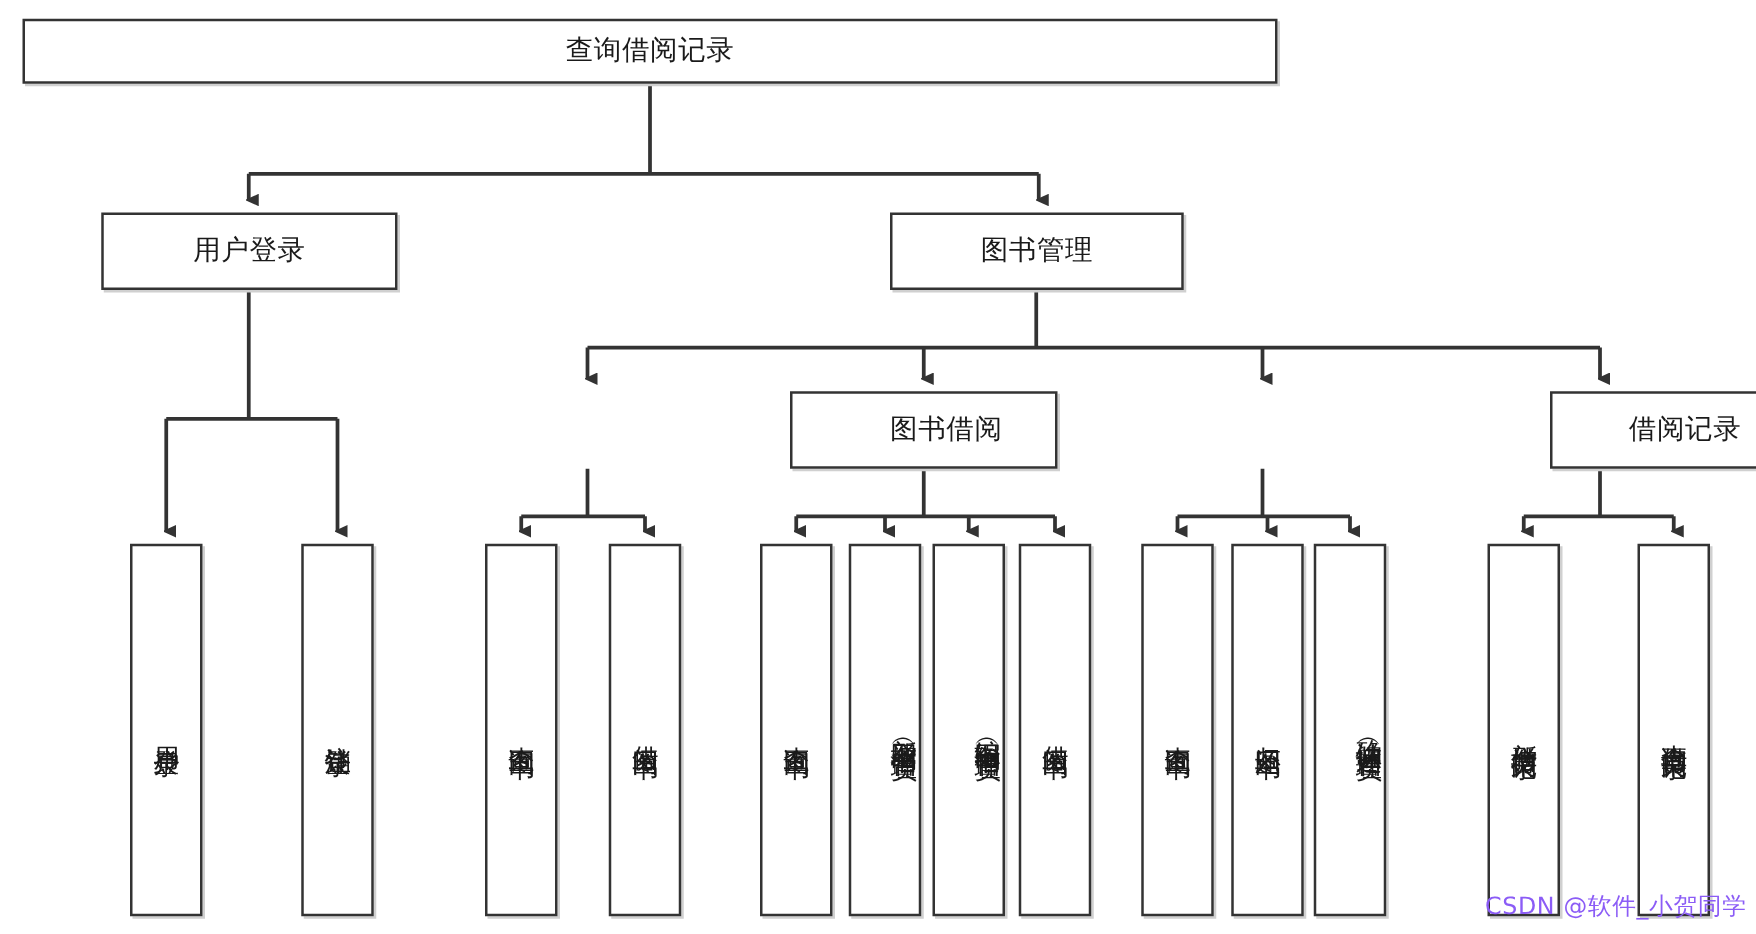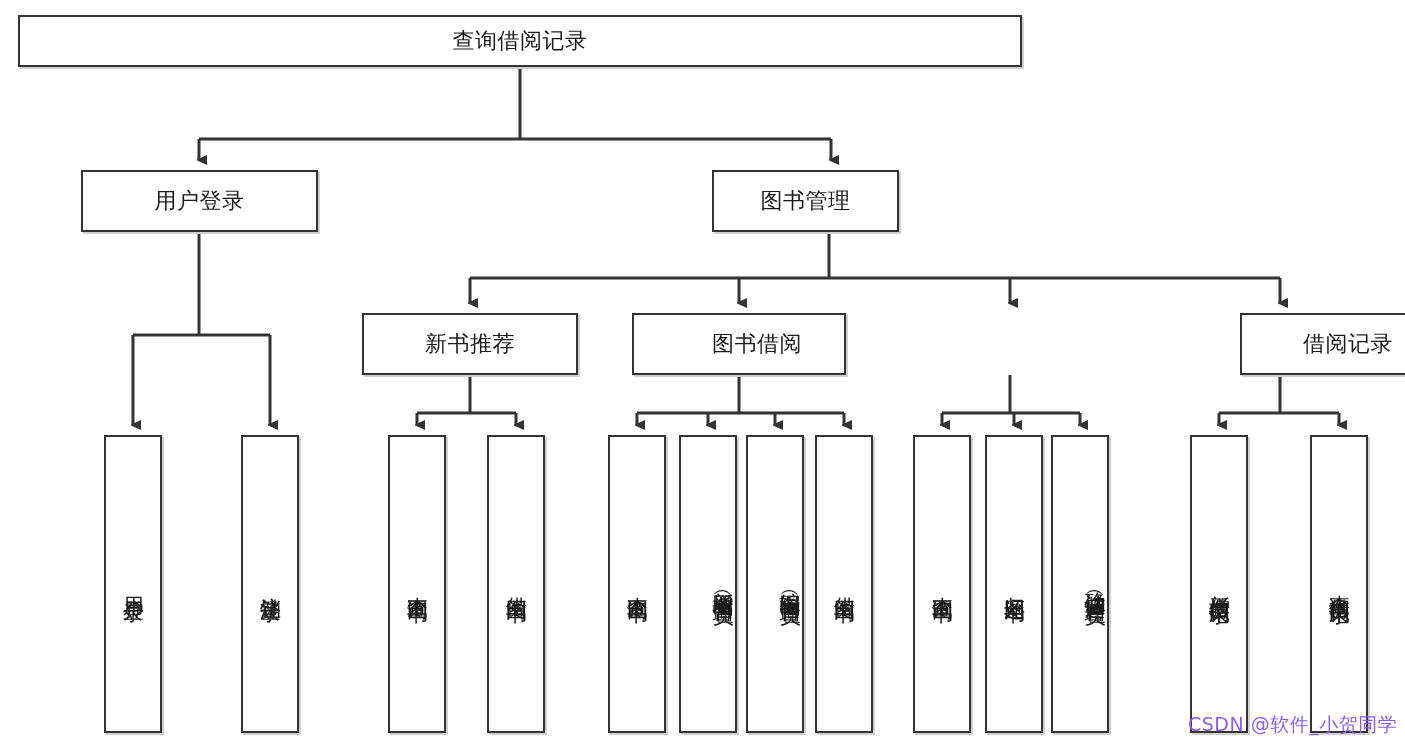--- a/index.html
+++ b/index.html
@@ -121,27 +121,24 @@
     </g>
   </svg>
 
   <div class="node node-h shadow" style="left:18px; top:15px; width:1004px; height:52px;">
     <span>查询借阅记录</span>
   </div>
 
   <div class="node node-h shadow" style="left:81px; top:170px; width:237px; height:62px;">
     <span>用户登录</span>
   </div>
-  <div class="node node-h shadow" style="left:712px; top:170px; width:187px; height:62px;">
+  <div class="node node-h shadow" style="left:712px; top:170px; width:235px; height:62px;">
     <span>图书管理</span>
   </div>
 
-  <div class="node node-h shadow" style="left:362px; top:313px; width:216px; height:62px;">
-    <span>新书推荐</span>
-  </div>
   <div class="node node-h shadow" style="left:632px; top:313px; width:214px; height:62px;padding-left:36px;">
     <span>图书借阅</span>
   </div>
   <div class="node node-h shadow" style="left:1240px; top:313px; width:216px; height:62px;">
     <span>借阅记录</span>
   </div>
 
   <div class="node node-v mid shadow" style="left:104px; top:435px; width:58px; height:298px;">
     <span>用户登录</span>
   </div>

